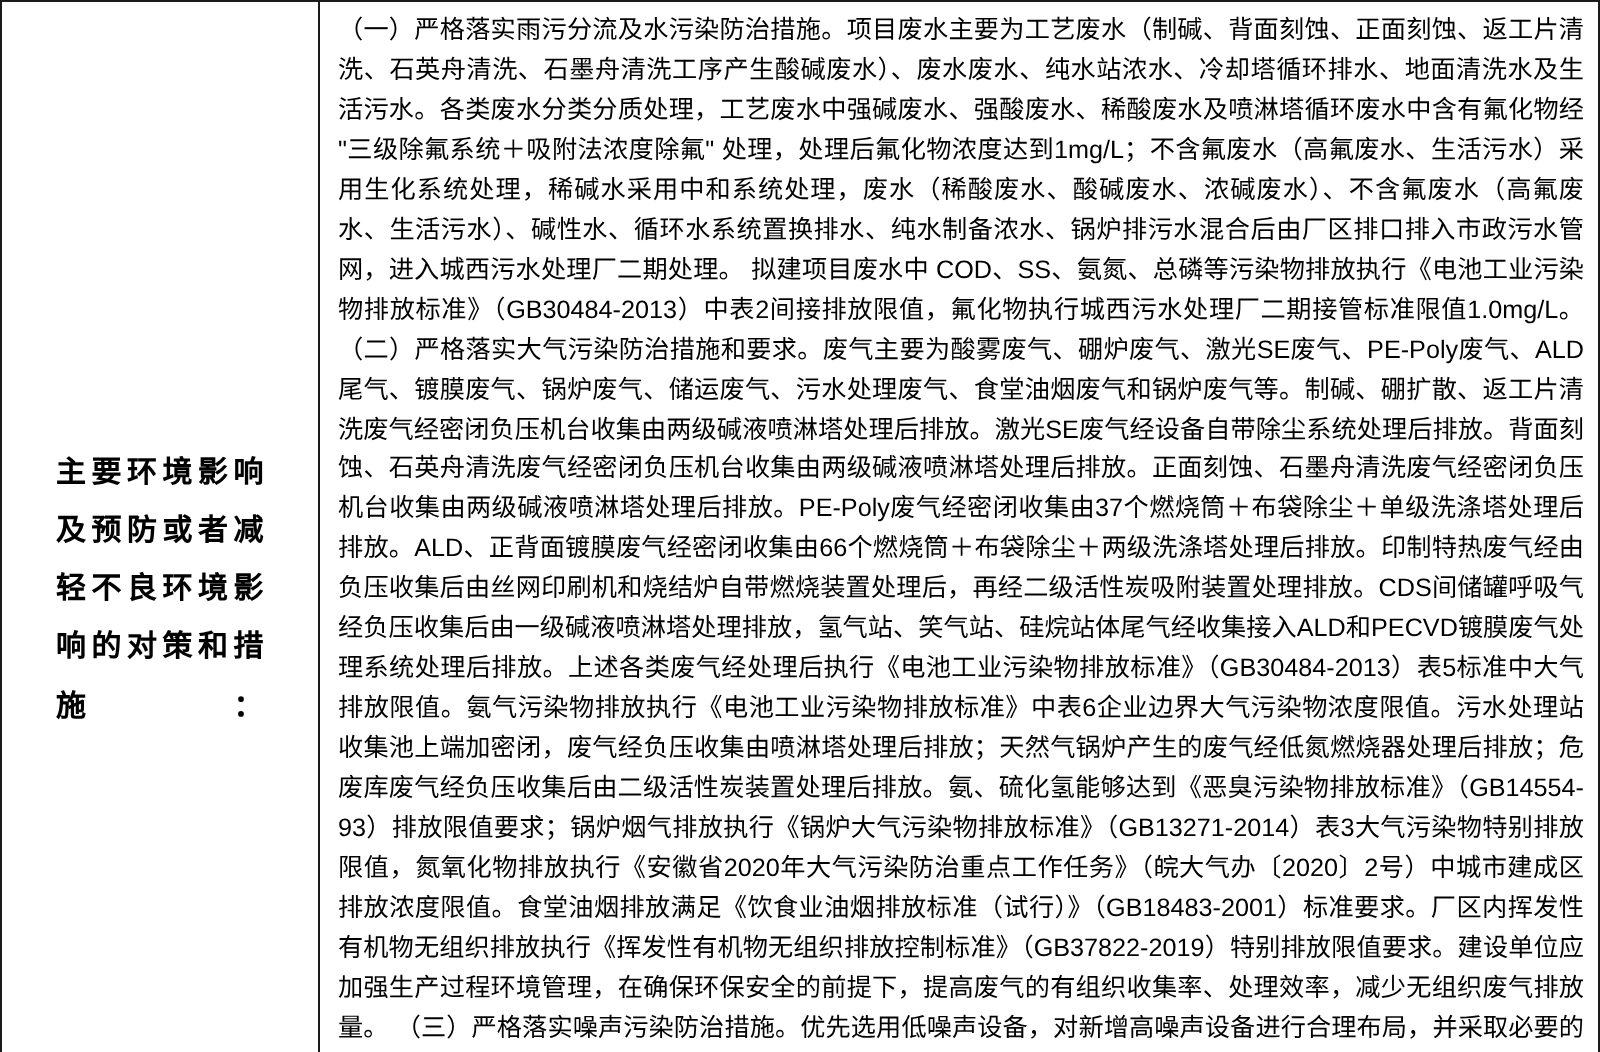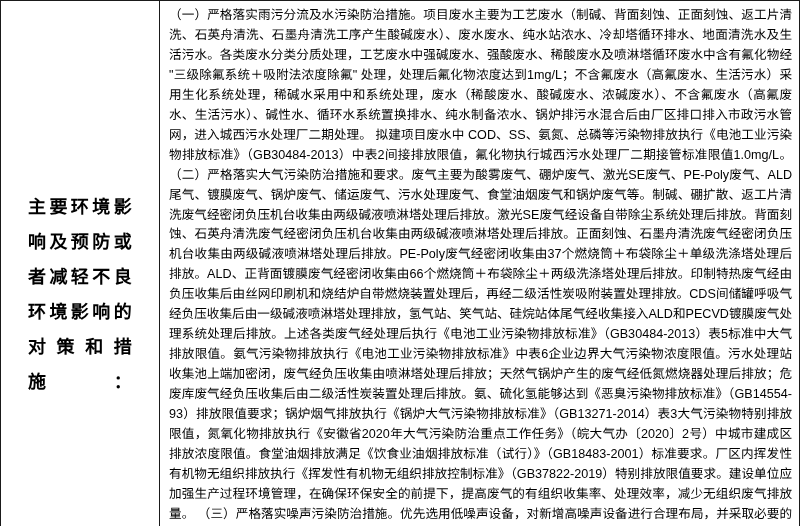--- a/index.html
+++ b/index.html
@@ -26,21 +26,21 @@
     vertical-align: middle;
     padding: 0;
   }
   td.label-cell {
     width: 138px;
     text-align: center;
     vertical-align: middle;
     padding: 4px 10px;
   }
   .label-text {
-    font-size: 18px;
+    font-size: 15px;
     font-weight: bold;
     line-height: 1.95;
     letter-spacing: 0.3px;
     text-align: justify;
     text-align-last: justify;
     display: block;
     margin: 0 auto;
     width: 104px;
   }
   td.body-cell {

